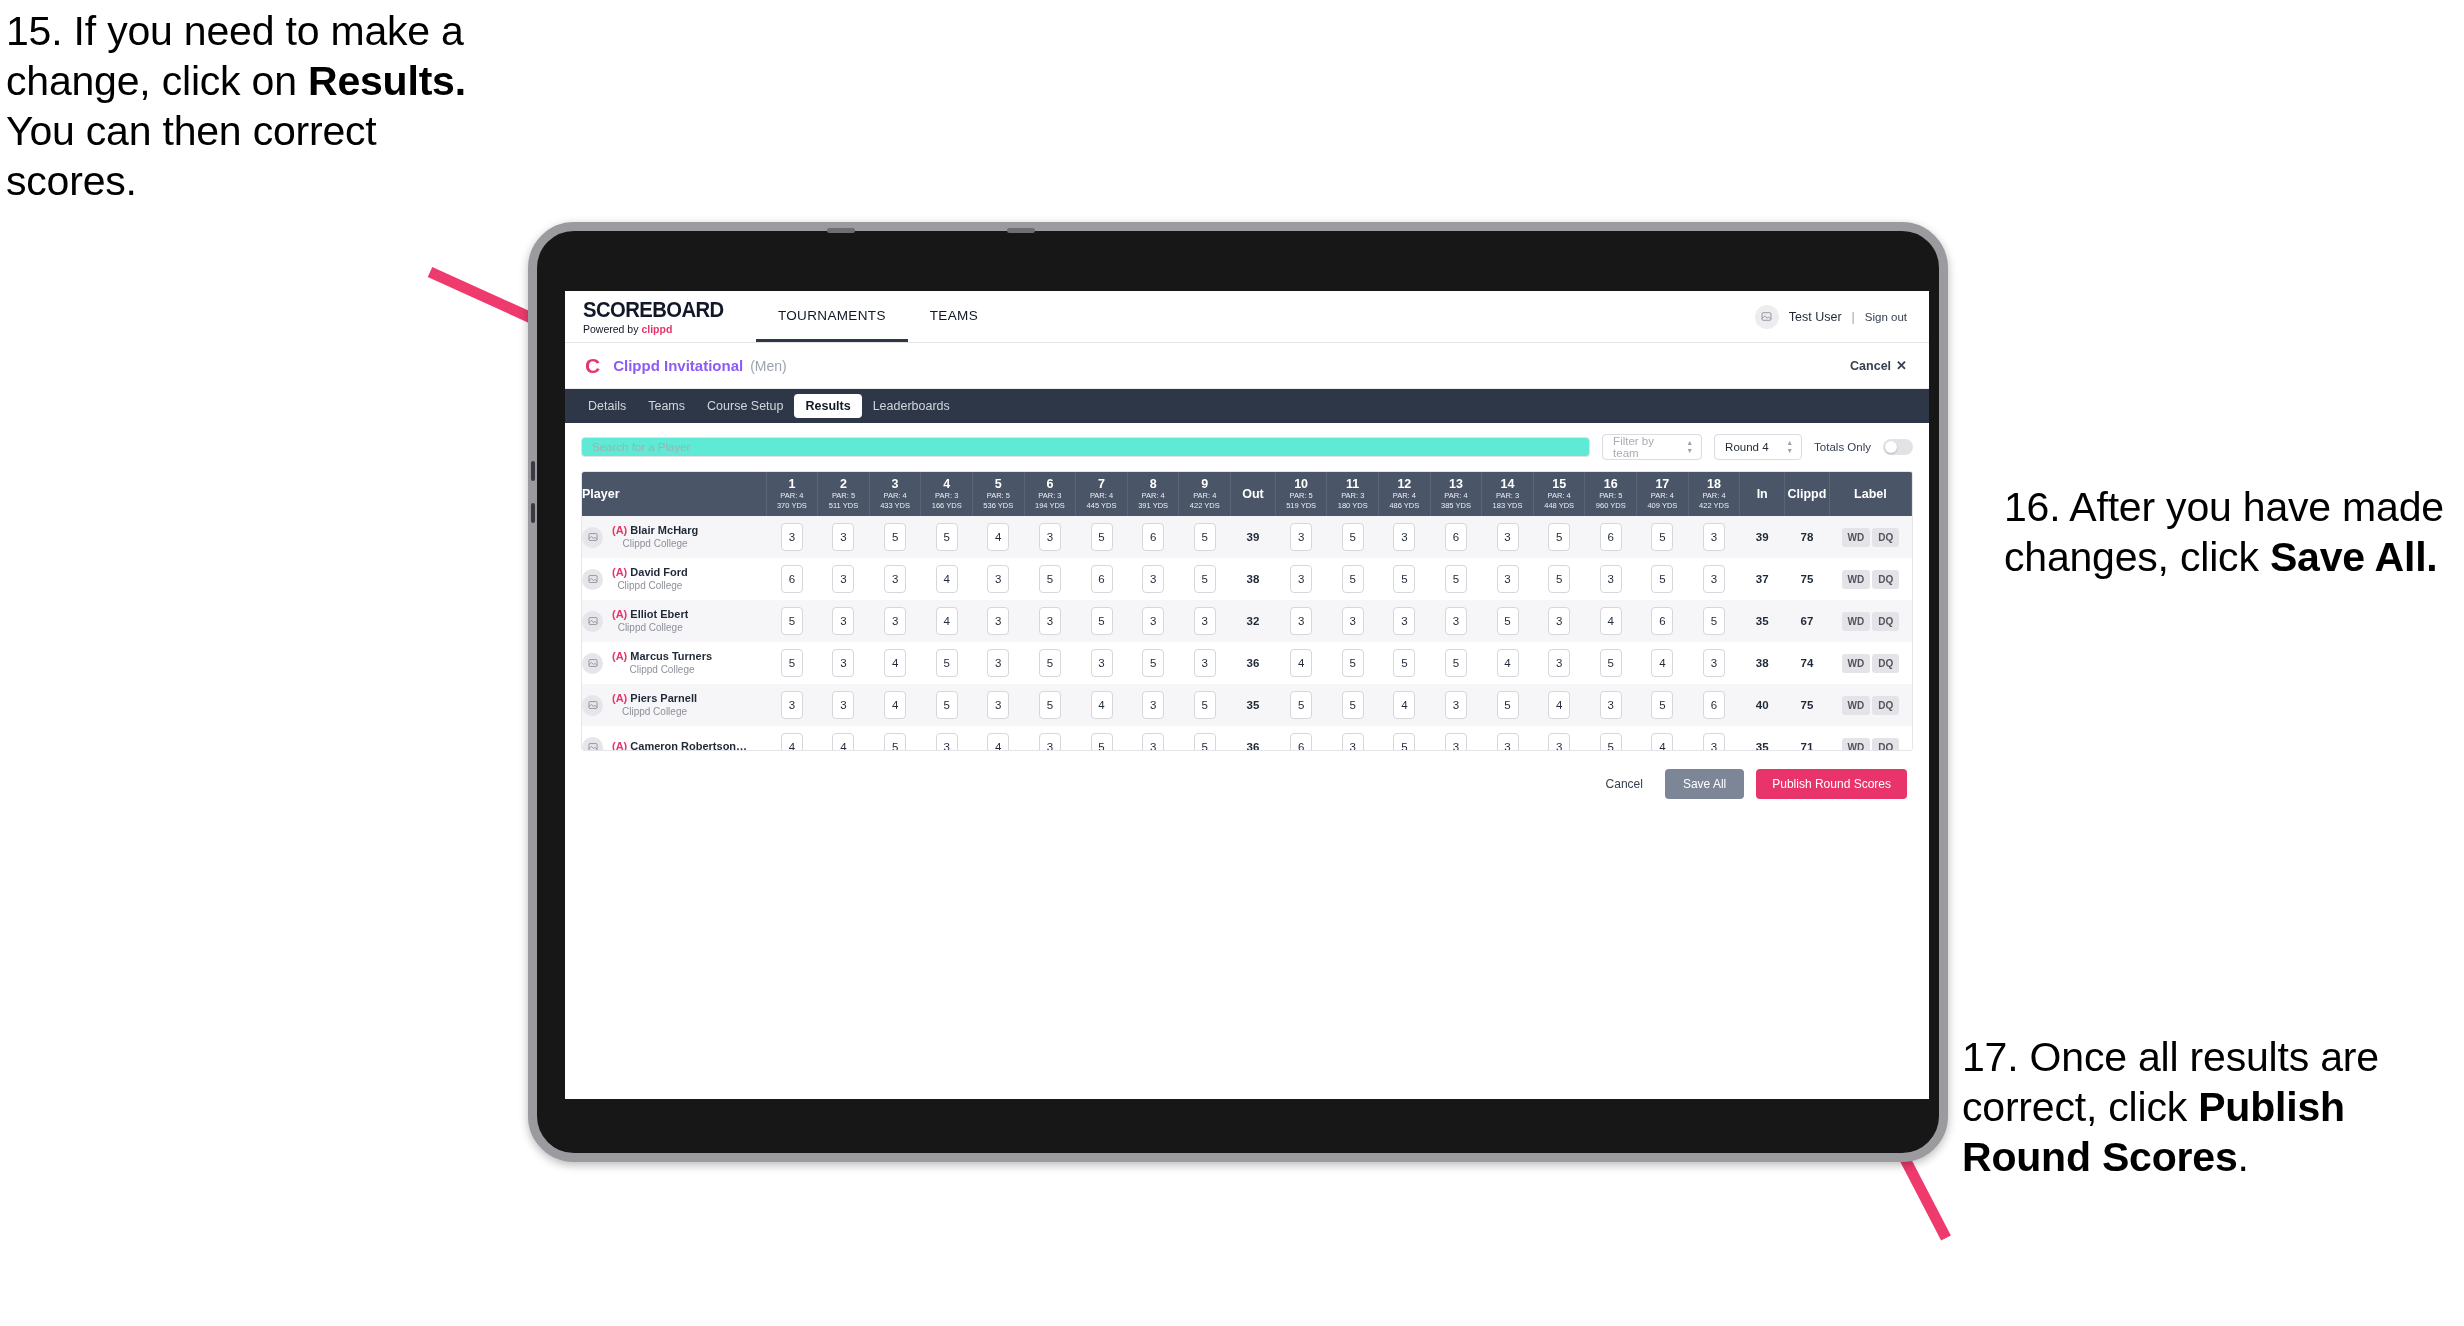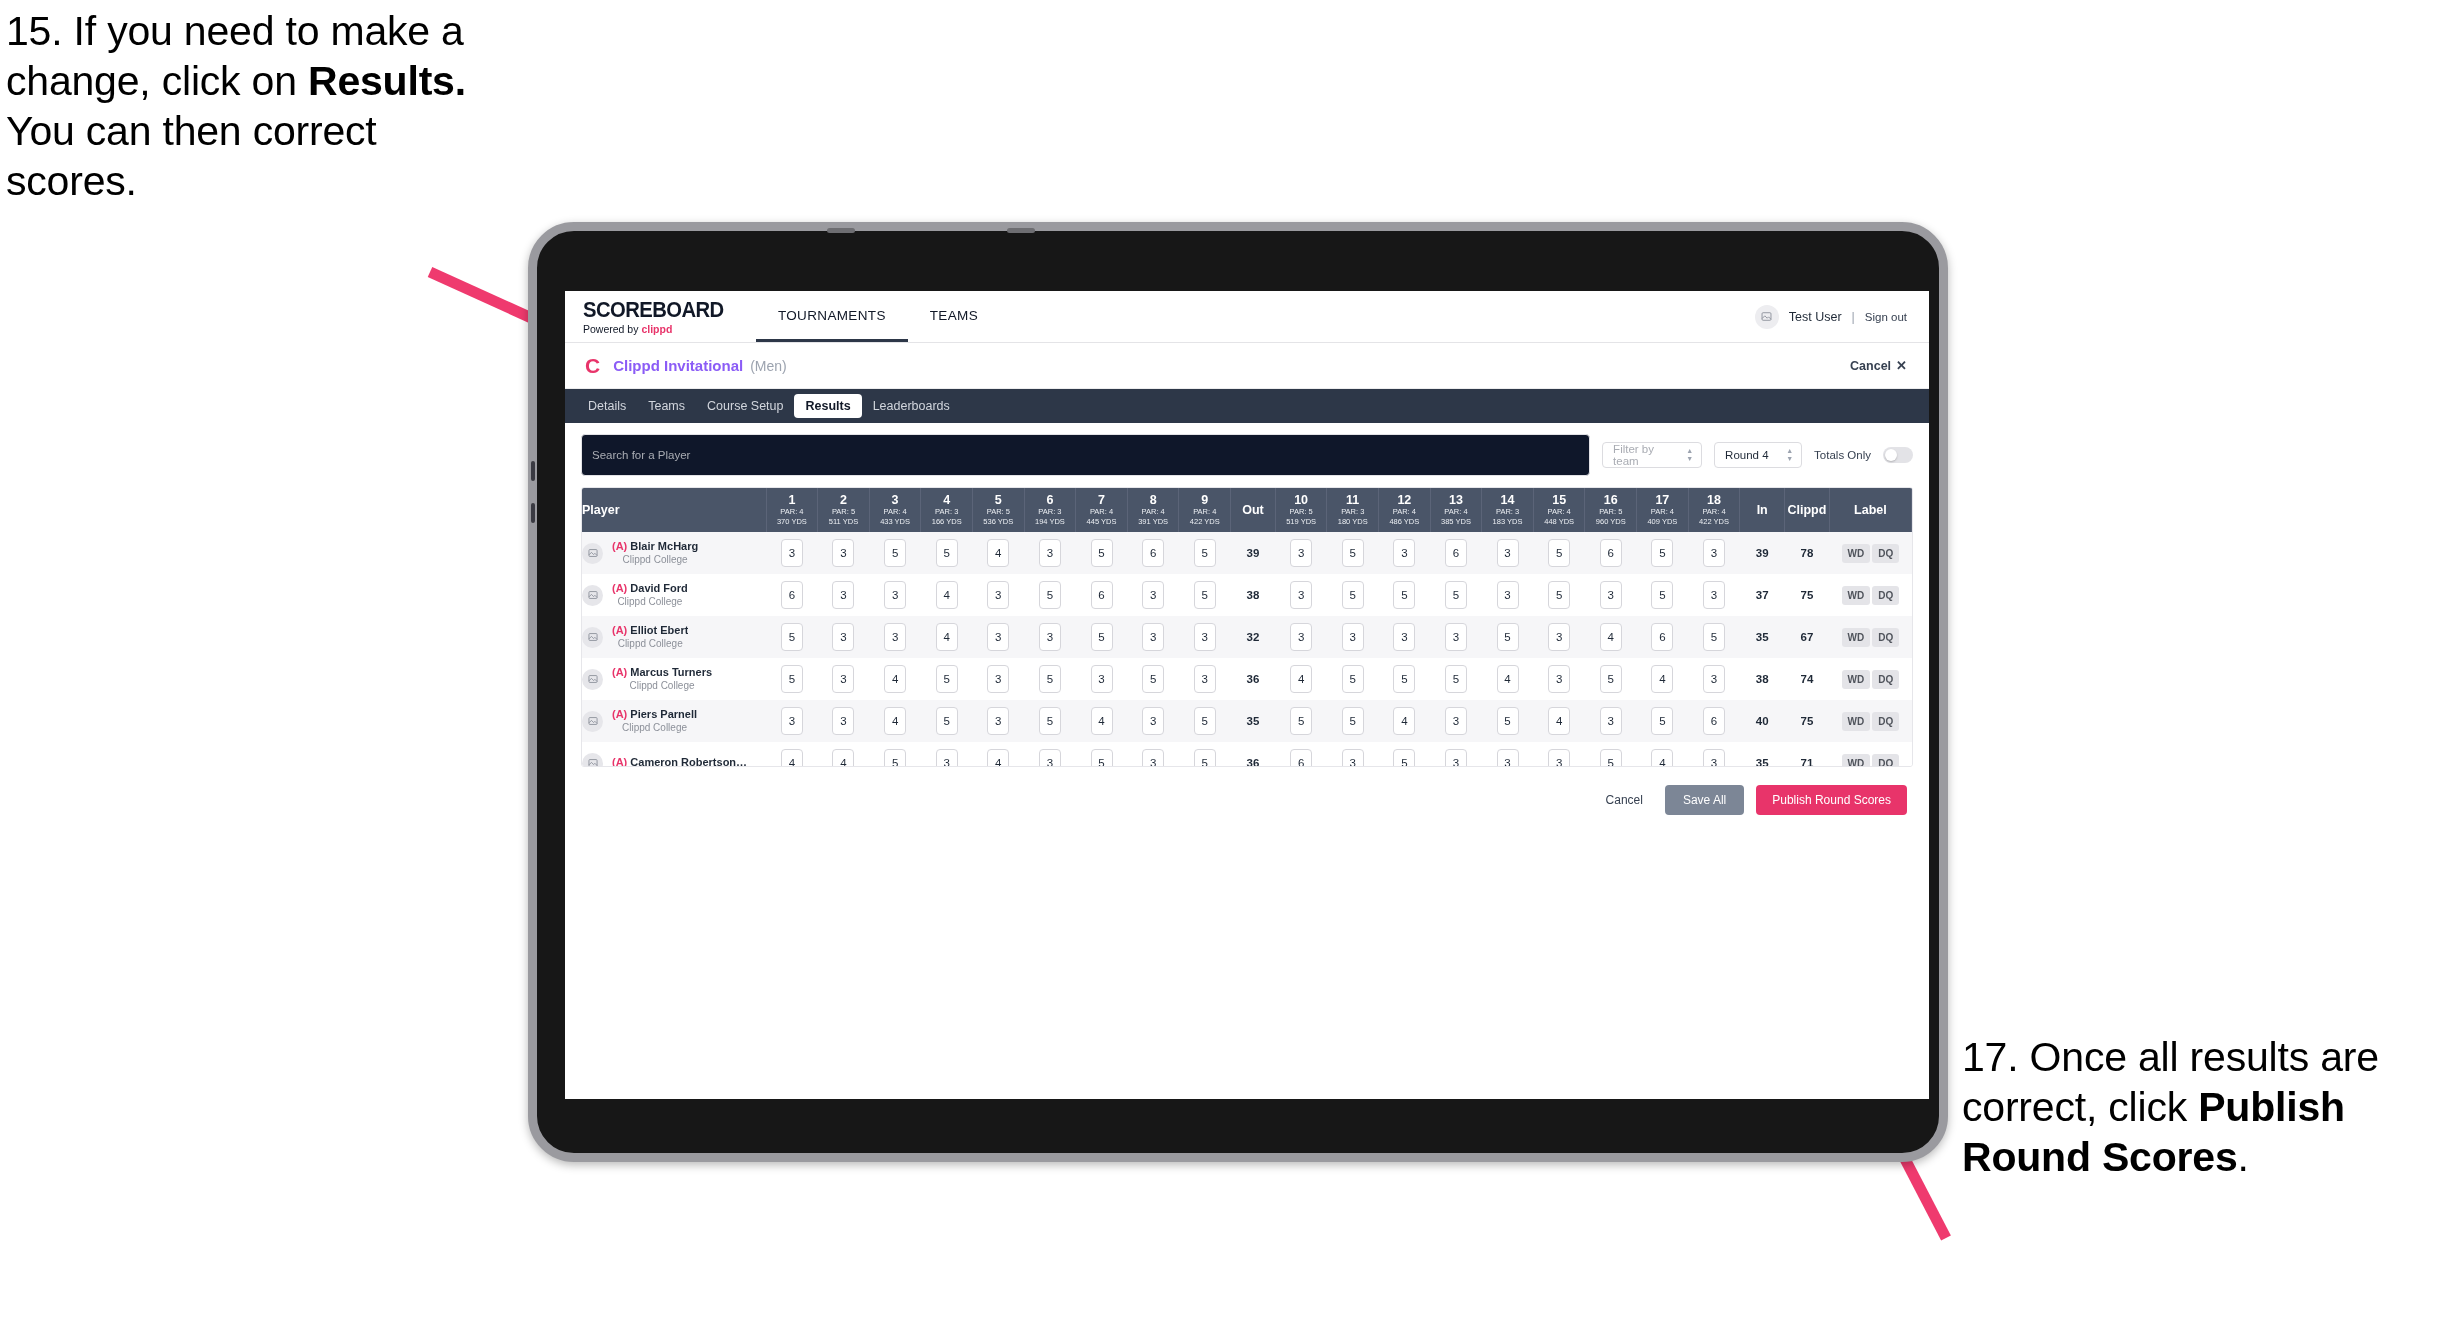--- a/index.html
+++ b/index.html
@@ -125,22 +125,22 @@
     border-radius: 4px; cursor: pointer; white-space: nowrap;
   }
   .tab.active { background: #ffffff; color: #111827; font-weight: 600; }
 
   
   #filterbar {
     display: flex; align-items: center; gap: 12px;
     padding: 11px 16px; background: #ffffff;
   }
   #search-input {
-    flex: 1; height: 42px; border: 1px solid #e2e2e6; border-radius: 4px;
-    background: #0f172a; font-size: 11.5px; color: #6b7280;
+    flex: 1; height: 20px; border: 1px solid #e2e2e6; border-radius: 4px;
+    background: #5eead4; font-size: 11.5px; color: #6b7280;
     padding: 0 10px; font-family: "Liberation Sans", sans-serif;
   }
   #search-input::placeholder { color: #a9acb3; }
   .select-box {
     position: relative; height: 26px; border: 1px solid #dcdce0; border-radius: 4px;
     background: #fff; display: flex; align-items: center;
     padding: 0 26px 0 10px; font-size: 11.5px; cursor: pointer;
   }
   #filter-team { width: 100px; color: #a9acb3; }
   #round-select { width: 88px; color: #1f2937; }
@@ -233,20 +233,21 @@
     font-family: "Liberation Sans", sans-serif; font-weight: 500;
   }
 </style>
 </head>
 <body>
 
 <div id="root">
 
   <div class="annot" id="annot-15"><span>15. If you need to make a change, click on </span><b>Results.</b><span> You can then correct scores.</span></div>
 
+  <div class="annot" id="annot-16"><span>16. After you have made changes, click </span><b>Save All.</b></div>
 
   <div class="annot" id="annot-17"><span>17. Once all results are correct, click </span><b>Publish Round Scores</b><span>.</span></div>
 
   <svg class="arrow-svg" id="arrow-15" style="left:0;top:0;width:2464px;height:1326px">
     <defs>
       <marker id="ah" markerWidth="5" markerHeight="5" refX="2.2" refY="2.5" orient="auto">
         <path d="M0,0 L5,2.5 L0,5 z" fill="#ef3a6e"></path>
       </marker>
     </defs>
     <line x1="430" y1="272" x2="862" y2="468" stroke="#ef3a6e" stroke-width="11" marker-end="url(#ah)"></line>

